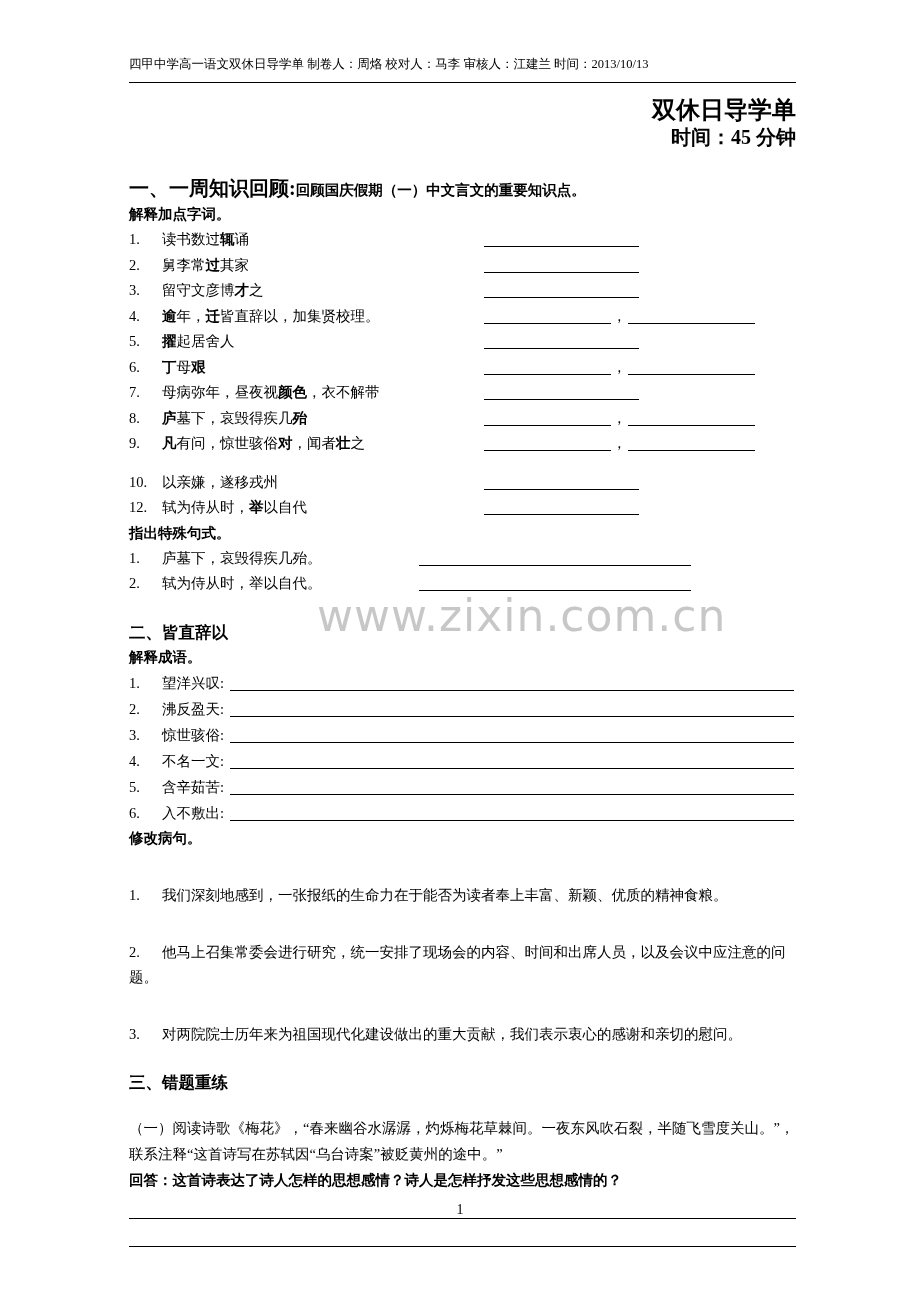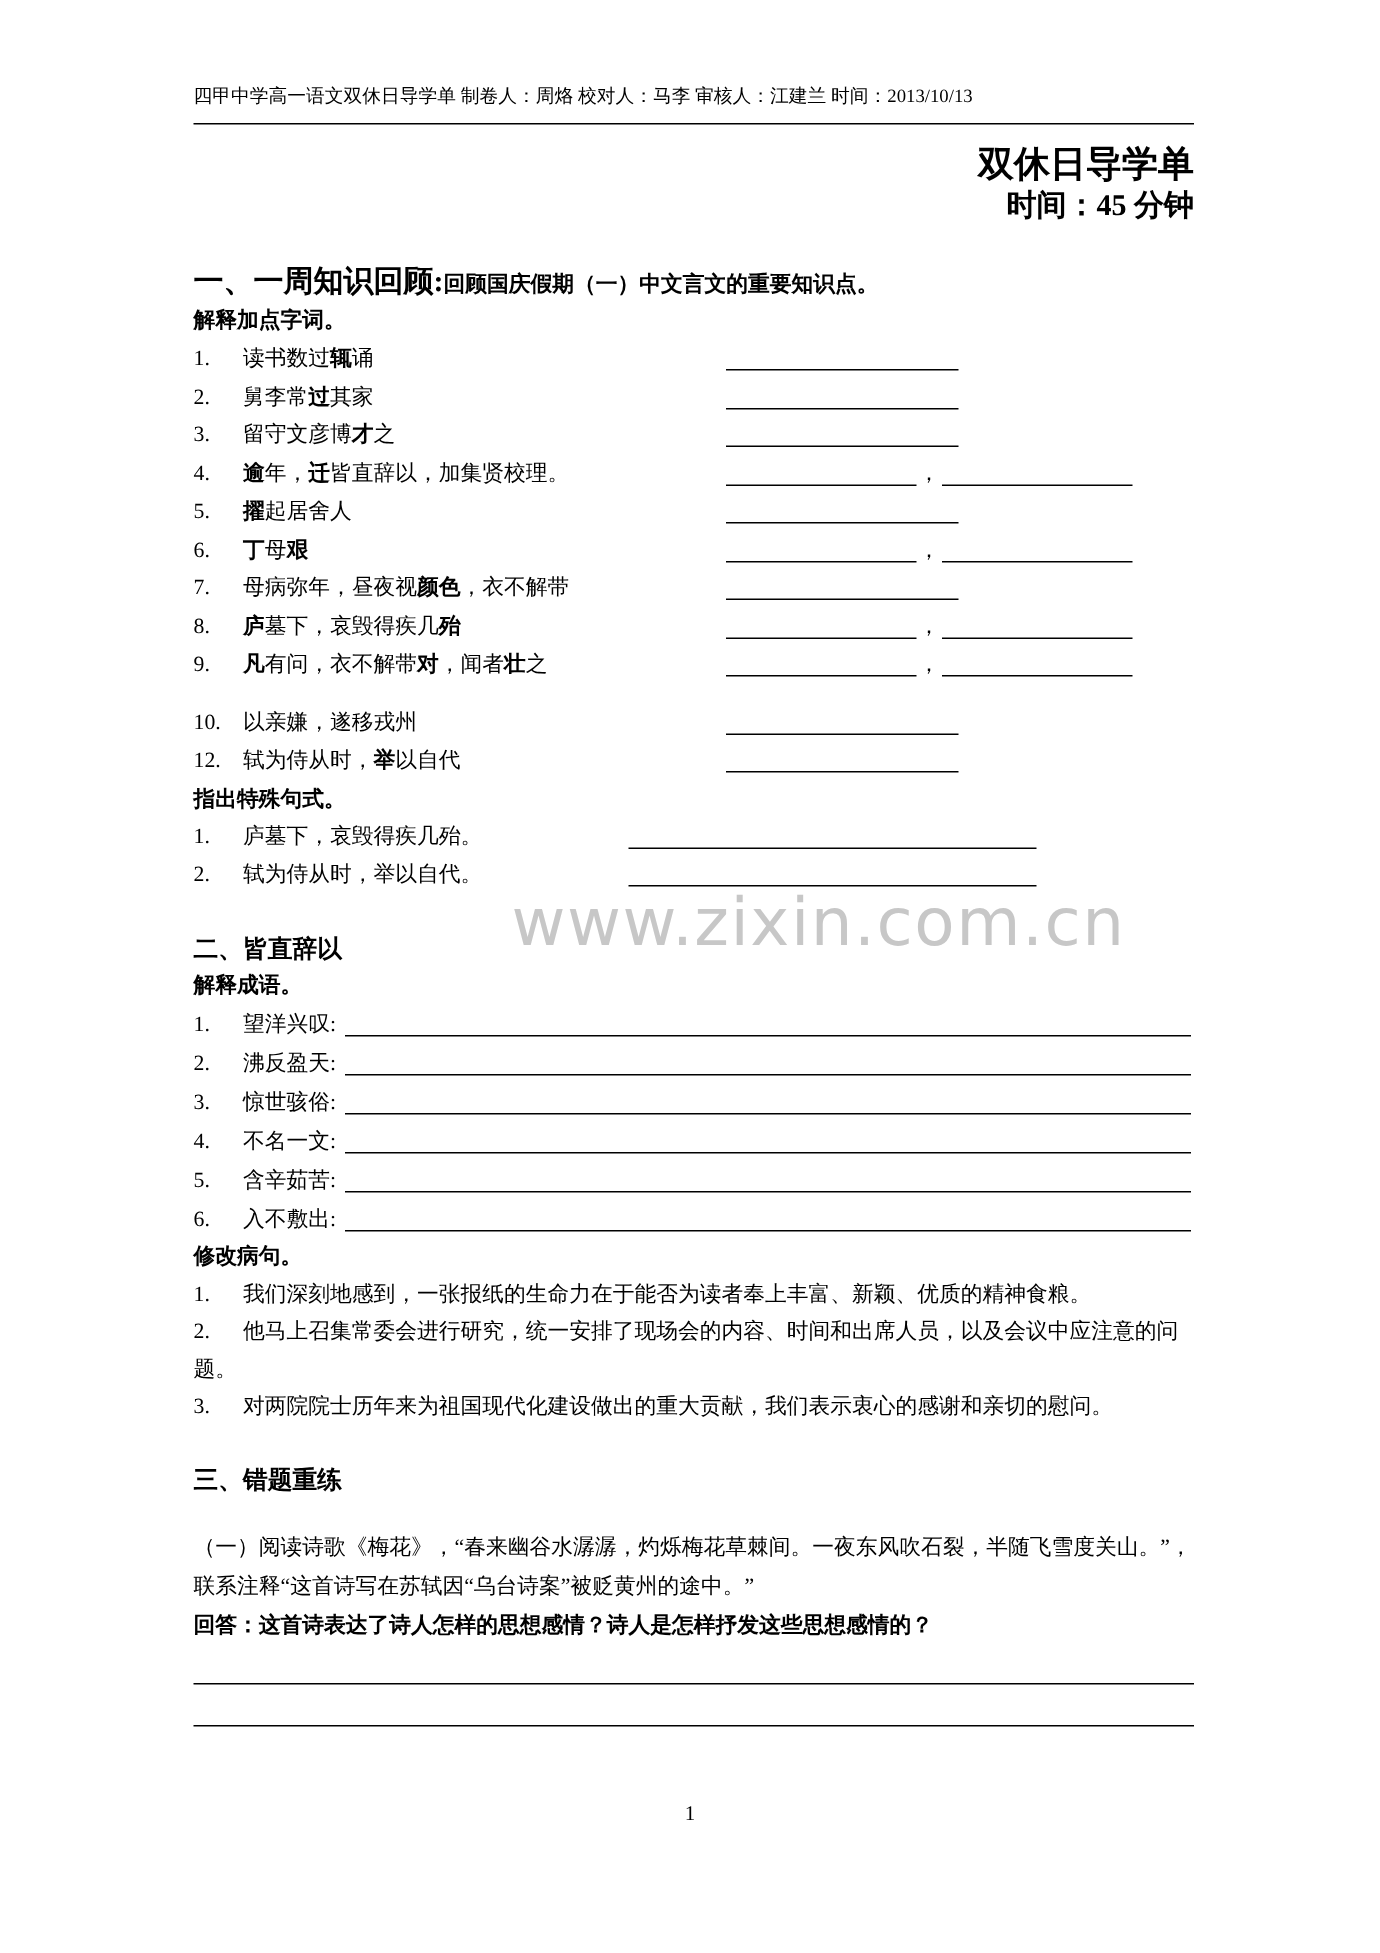--- a/index.html
+++ b/index.html
@@ -41,30 +41,30 @@
 
   .special-left { width:290px; flex:none; }
   .special-blank { width:272px; }
 
   .sec-heading2 { margin-top:24px; font-weight:bold; font-size:16.5px; line-height:24px; }
 
   .idiom-row { display:flex; align-items:flex-end; line-height:26px; }
   .idiom-label { white-space:nowrap; }
   .idiom-blank { flex:1; border-bottom:1px solid #000; margin:0 2px 5px 6px; height:0; }
 
-  .sentence { line-height:25px; }
+  .sentence { line-height:25px;margin-top:32px; }
   .s3-par { line-height:26px; margin-top:20px; }
   .question { font-weight:bold; line-height:26px; }
 
   .answer-line  { border-bottom:1px solid #000; height:16px; }
   .answer-line2 { border-bottom:1px solid #000; height:28px; }
   .answers { margin-top:10px; }
 
   .watermark {
-    position:absolute; left:341px; top:590px;
+    position:absolute; left:317px; top:590px;
     font-size:44px; color:rgba(185,185,185,0.8);
     font-family:"DejaVu Sans","Liberation Sans",sans-serif;
     letter-spacing:1px; pointer-events:none; white-space:nowrap;
   }
   .page-num {
     position:absolute; top:1202px; left:0; width:100%;
     text-align:center; font-size:14px;
   }
 </style>
 </head>
@@ -120,21 +120,21 @@
         <span class="item-left"><span class="item-num">7.</span><span>母病弥年，昼夜视</span><b>颜色</b><span>，衣不解带</span></span>
         <span class="blank"></span>
       </div>
       <div class="item-row">
         <span class="item-left"><span class="item-num">8.</span><b>庐</b><span>墓下，哀毁得疾几</span><b>殆</b></span>
         <span class="blank blank-short"></span>
         <span class="blank-comma">，</span>
         <span class="blank blank-short"></span>
       </div>
       <div class="item-row">
-        <span class="item-left"><span class="item-num">9.</span><b>凡</b><span>有问，衣不解带</span><b>对</b><span>，闻者</span><b>壮</b><span>之</span></span>
+        <span class="item-left"><span class="item-num">9.</span><b>凡</b><span>有问，惊世骇俗</span><b>对</b><span>，闻者</span><b>壮</b><span>之</span></span>
         <span class="blank blank-short"></span>
         <span class="blank-comma">，</span>
         <span class="blank blank-short"></span>
       </div>
       <div class="item-row gap-top">
         <span class="item-left"><span class="item-num">10.</span><span>以亲嫌，遂移戎州</span></span>
         <span class="blank"></span>
       </div>
       <div class="item-row">
         <span class="item-left"><span class="item-num">12.</span><span>轼为侍从时，</span><b>举</b><span>以自代</span></span>

